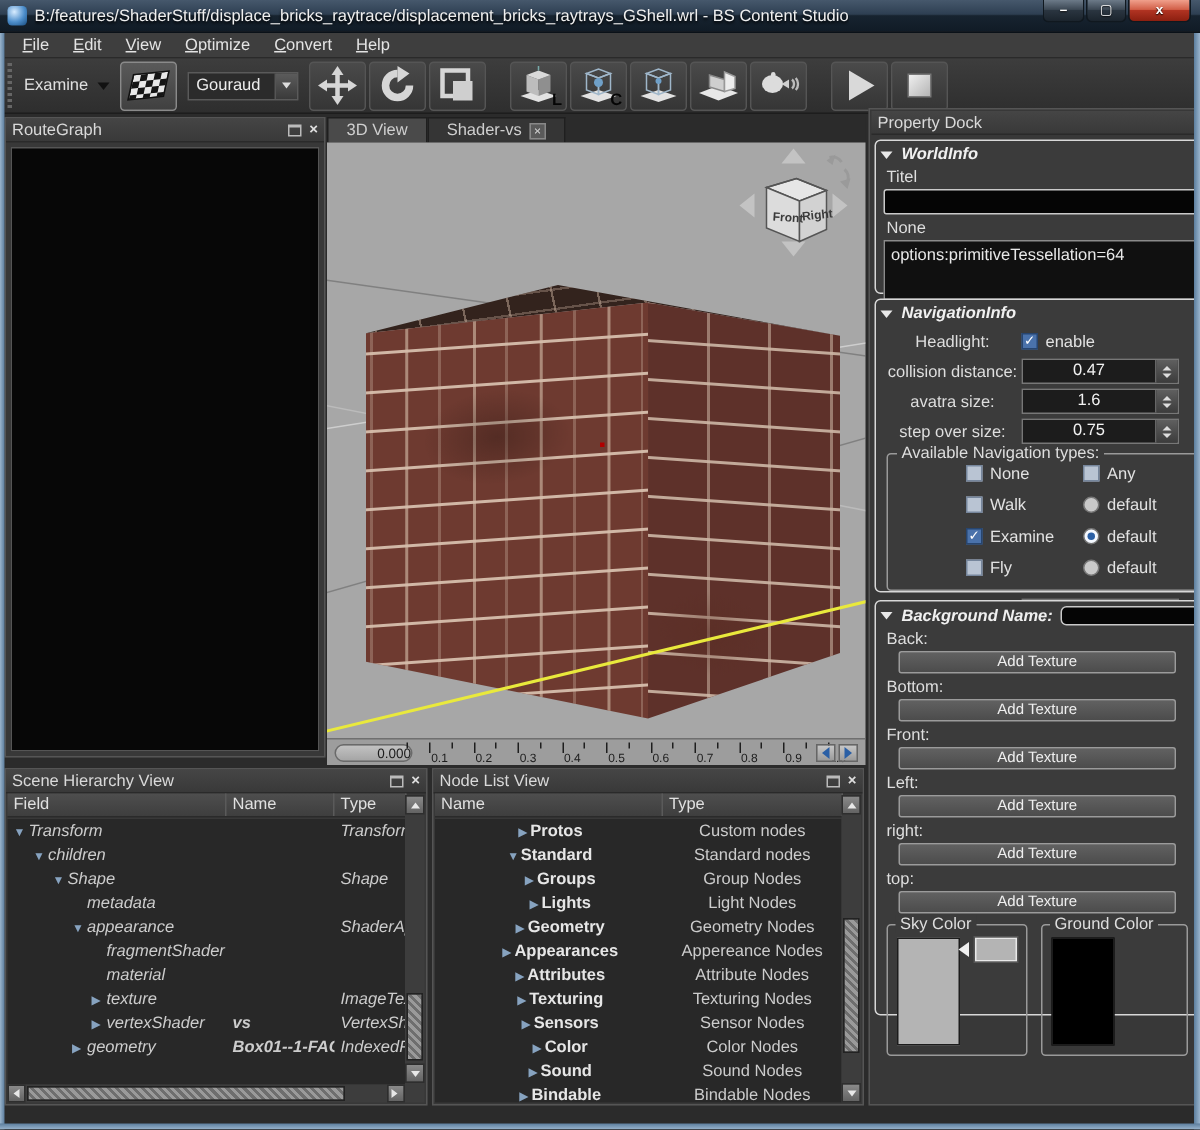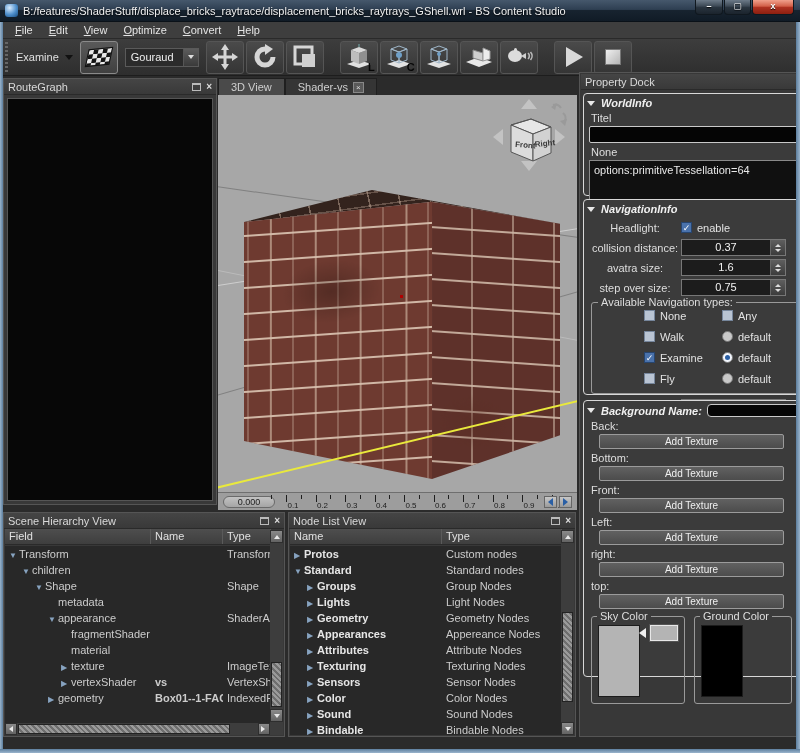--- a/index.html
+++ b/index.html
@@ -101,47 +101,47 @@
       radial-gradient(55px 40px at 70% 75%, rgba(90,45,35,.5), transparent 70%),
       repeating-linear-gradient(to bottom, rgba(205,182,165,.9) 0 2px, transparent 2px 26px),
       repeating-linear-gradient(to right, rgba(196,172,155,.6) 0 2px, transparent 2px 41px); }
 
   
   #gizmo { position:absolute; right:2px; top:2px; }
 
   
   #timeline { left:218px; top:492px; width:359px; height:18px; background:#9d9d9d; border-top:1px solid #6f6f6f; }
   #tl-pill { position:absolute; left:5px; top:3px; width:52px; height:12px; border:1px solid #6a6a6a; border-radius:7px;
-    background:linear-gradient(180deg,#c2c2c2,#a5a5a5); color:#1c1c1c; font-size:9px; text-align:center; line-height:11px; }
+    background:linear-gradient(180deg,#c2c2c2,#a5a5a5); color:#1c1c1c; font-size:9px; text-align:right; line-height:11px; }
   .tick { position:absolute; top:2px; width:1px; height:7px; background:#1e1e1e; }
   .tick.minor { height:4px; }
   .tick-lbl { position:absolute; top:8px; font-size:8px; color:#1c1c1c; transform:translateX(-50%); }
   .tl-arrow { position:absolute; top:3px; width:13px; height:12px; background:linear-gradient(180deg,#c7c7c7,#9a9a9a);
     border:1px solid #666; display:flex; align-items:center; justify-content:center; }
   .tl-arrow i { width:0; height:0; border-top:4px solid transparent; border-bottom:4px solid transparent; }
   #tl-left { right:20px; } #tl-left i { border-right:5px solid #2a5fa5; }
   #tl-right { right:5px; } #tl-right i { border-left:5px solid #2a5fa5; }
 
   
   .tree-panel .cols { display:grid; height:16px; background:linear-gradient(180deg,#4e4e4e,#3e3e3e);
     border-bottom:1px solid #2a2a2a; }
   .tree-panel .cols div { padding:1px 4px; border-right:1px solid #5a5a5a; color:#e0e0e0; overflow:hidden; white-space:nowrap;}
   .tree-body { position:absolute; left:1px; right:14px; bottom:1px; background:#282828; overflow:hidden; }
   .trow { display:grid; height:16px; align-items:center; white-space:nowrap; }
   .trow .c { overflow:hidden; padding:0 4px; color:#cccccc; }
   .arrow { display:inline-block; width:10px; font-size:8px; color:#87a3c0; }
   .bname { font-weight:bold; color:#e6e6e6; }
   #scene-view { left:3px; top:512px; width:282px; height:225px; }
   #scene-view .cols { grid-template-columns:146px 72px 1fr; margin:0 13px 0 1px; }
-  #scene-view .trow { grid-template-columns:146px 72px 1fr; }
+  #scene-view .trow { grid-template-columns:146px 72px 1fr;font-style:italic; }
   #scene-view .tree-body { top:33px; bottom:13px; }
   #node-view { left:288px; top:512px; width:288px; height:225px; }
   #node-view .cols { grid-template-columns:152px 1fr; margin:0 13px 0 1px; }
   #node-view .trow { grid-template-columns:152px 1fr; }
-  #node-view .tree-body { top:33px; }
+  #node-view .tree-body { top:33px;text-align:center; }
 
   
   .vsb { position:absolute; right:1px; top:17px; bottom:1px; width:13px; background:#3d3d3d; }
   .sb-btn { position:absolute; left:0; width:13px; height:13px; background:linear-gradient(180deg,#8a8a8a,#636363);
     border:1px solid #2e2e2e; display:flex; align-items:center; justify-content:center; }
   .sb-btn i { width:0; height:0; border-left:3px solid transparent; border-right:3px solid transparent; }
   .sb-up i { border-bottom:4px solid #e8e8e8; } .sb-down i { border-top:4px solid #e8e8e8; }
   .sb-thumb { position:absolute; left:1px; width:11px; border:1px solid #222;
     background:repeating-linear-gradient(45deg,#9a9a9a 0 2px,#6e6e6e 2px 4px); }
   .hsb { position:absolute; left:1px; right:14px; bottom:1px; height:12px; background:#3d3d3d; }
@@ -604,21 +604,21 @@
       </div>
       <div class="frow">
         <span class="flbl">Headlight:</span>
         <span class="cb on" id="cb-headlight">✓</span>
         <span class="cb-lbl">enable</span>
       </div>
       <div id="nav-fields">
           <div class="frow">
             <span class="flbl">collision distance:</span>
             <span class="spin">
-              <span class="sval">0.37</span>
+              <span class="sval">0.47</span>
               <span class="sbtns">
                 <i class="u"></i>
                 <i class="d"></i>
               </span>
             </span>
           </div>
           <div class="frow">
             <span class="flbl">avatra size:</span>
             <span class="spin">
               <span class="sval">1.6</span>

